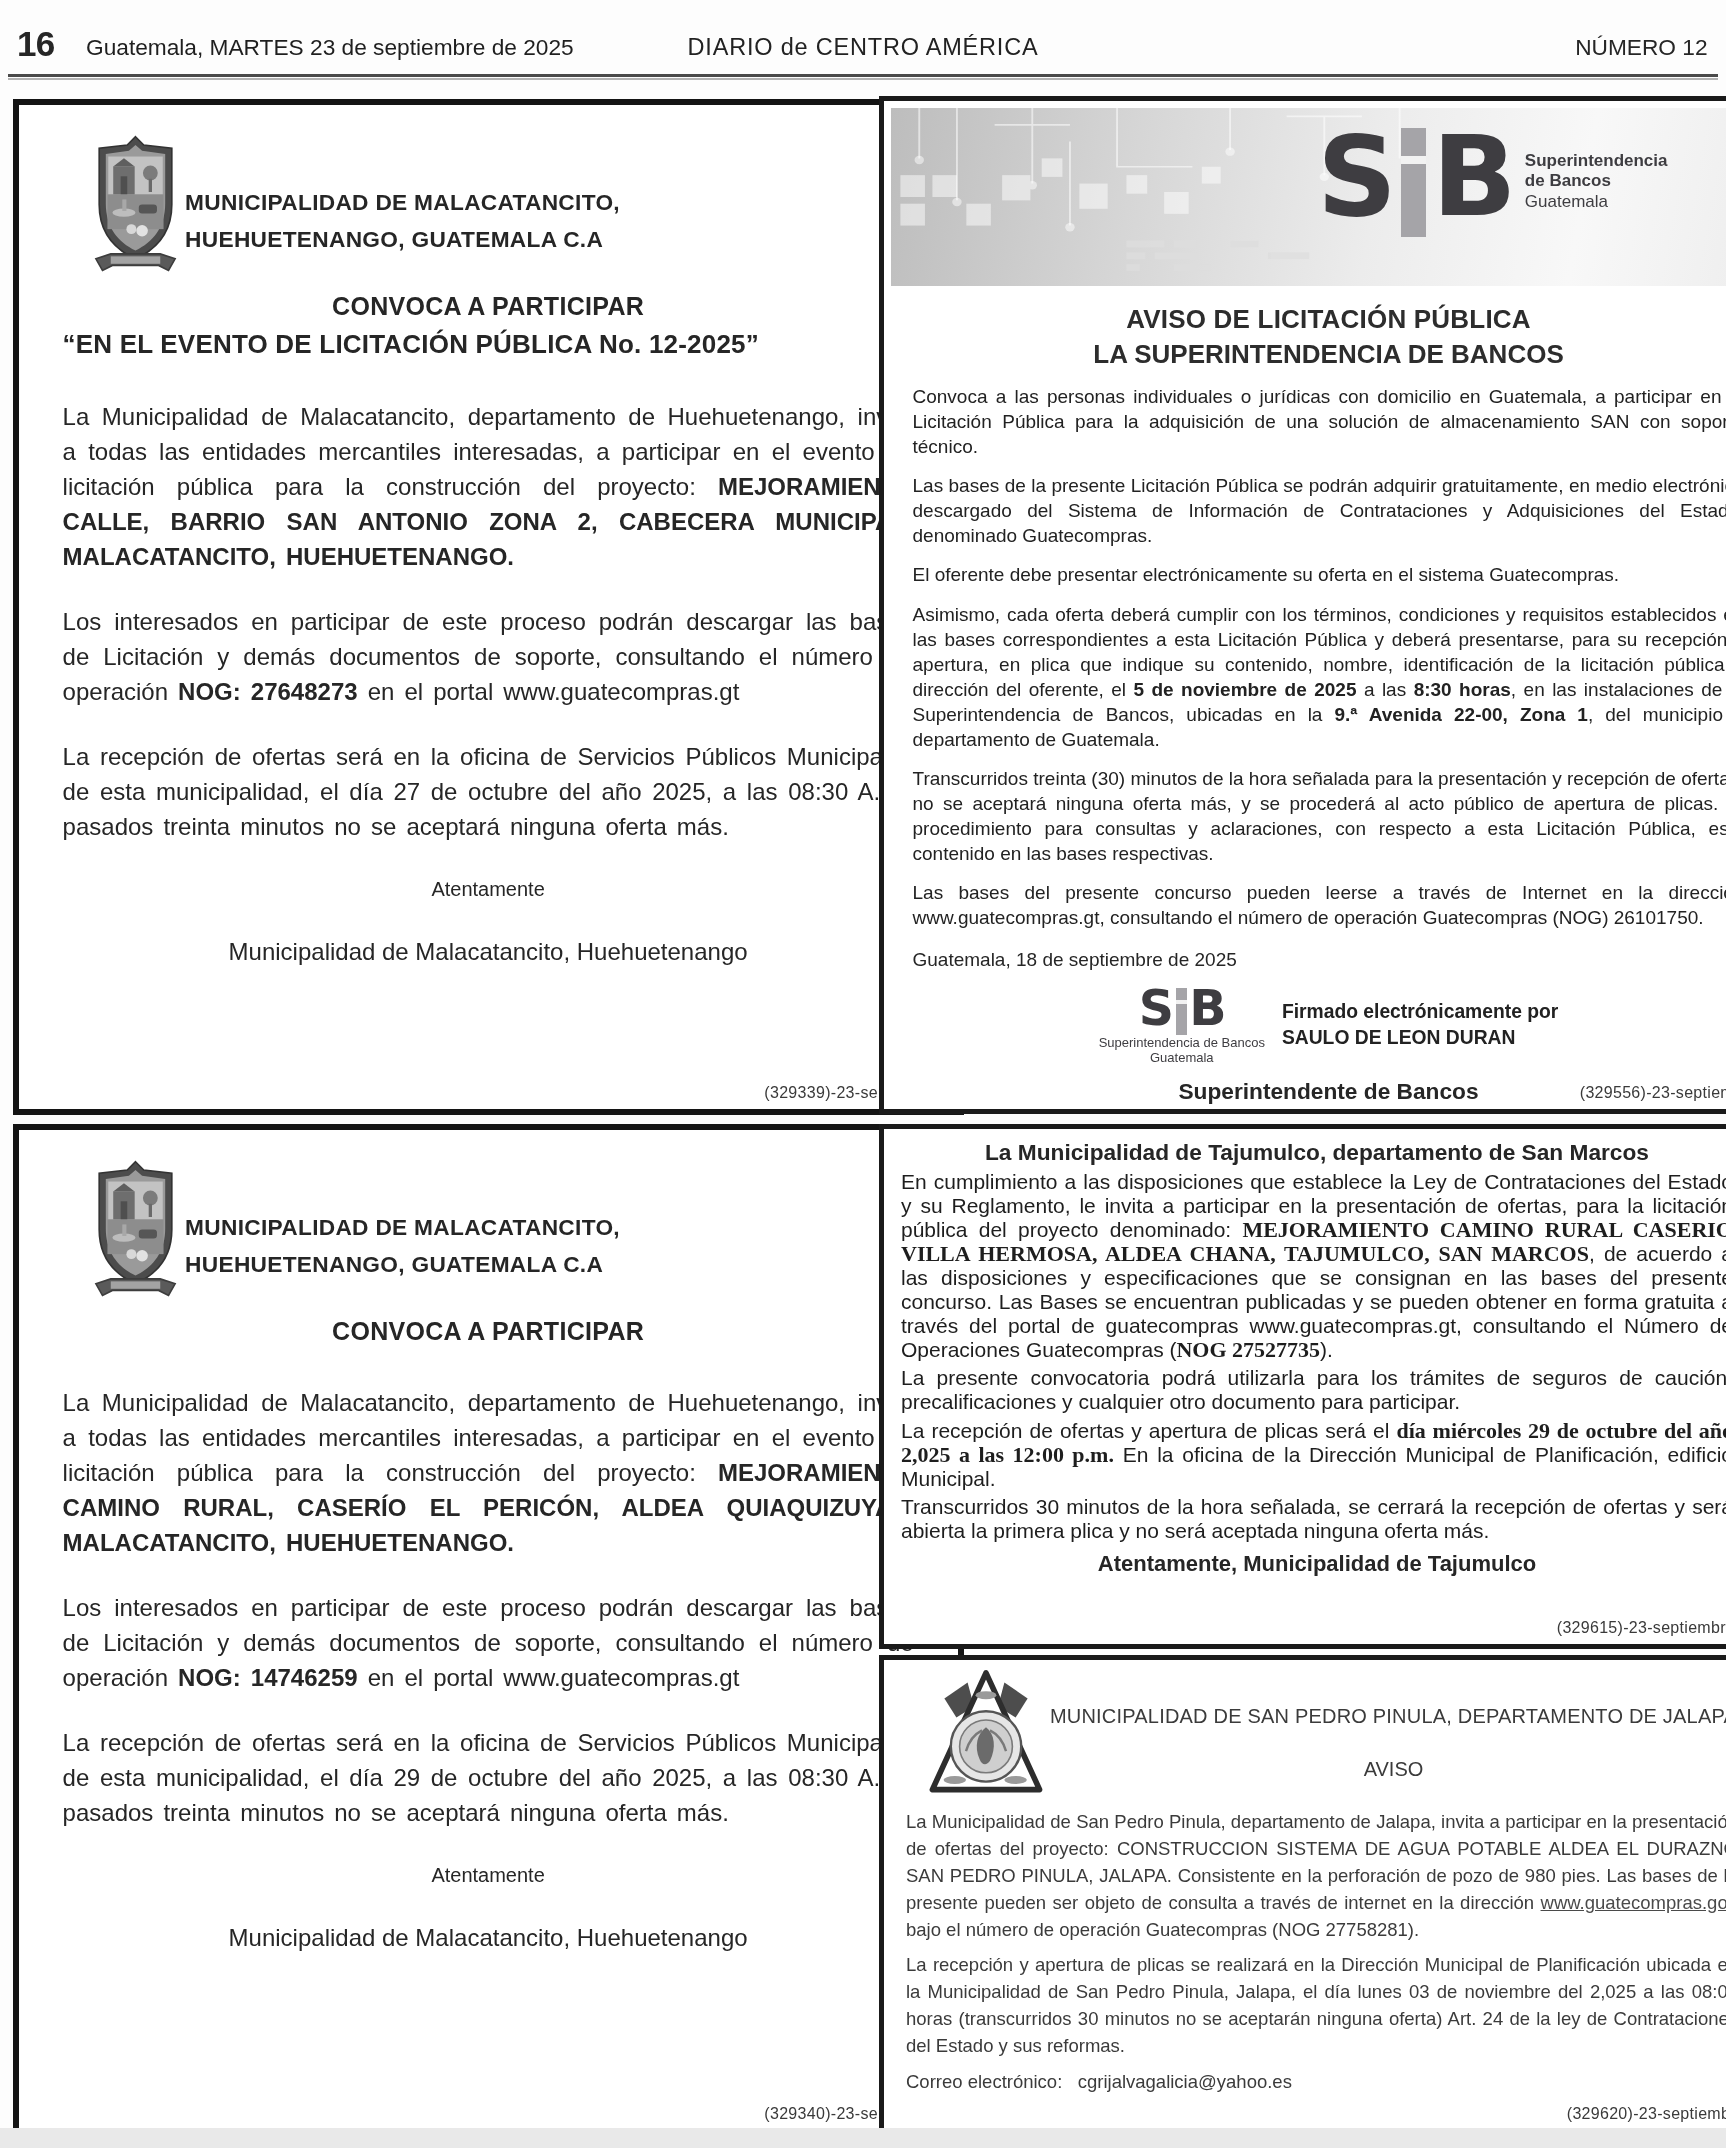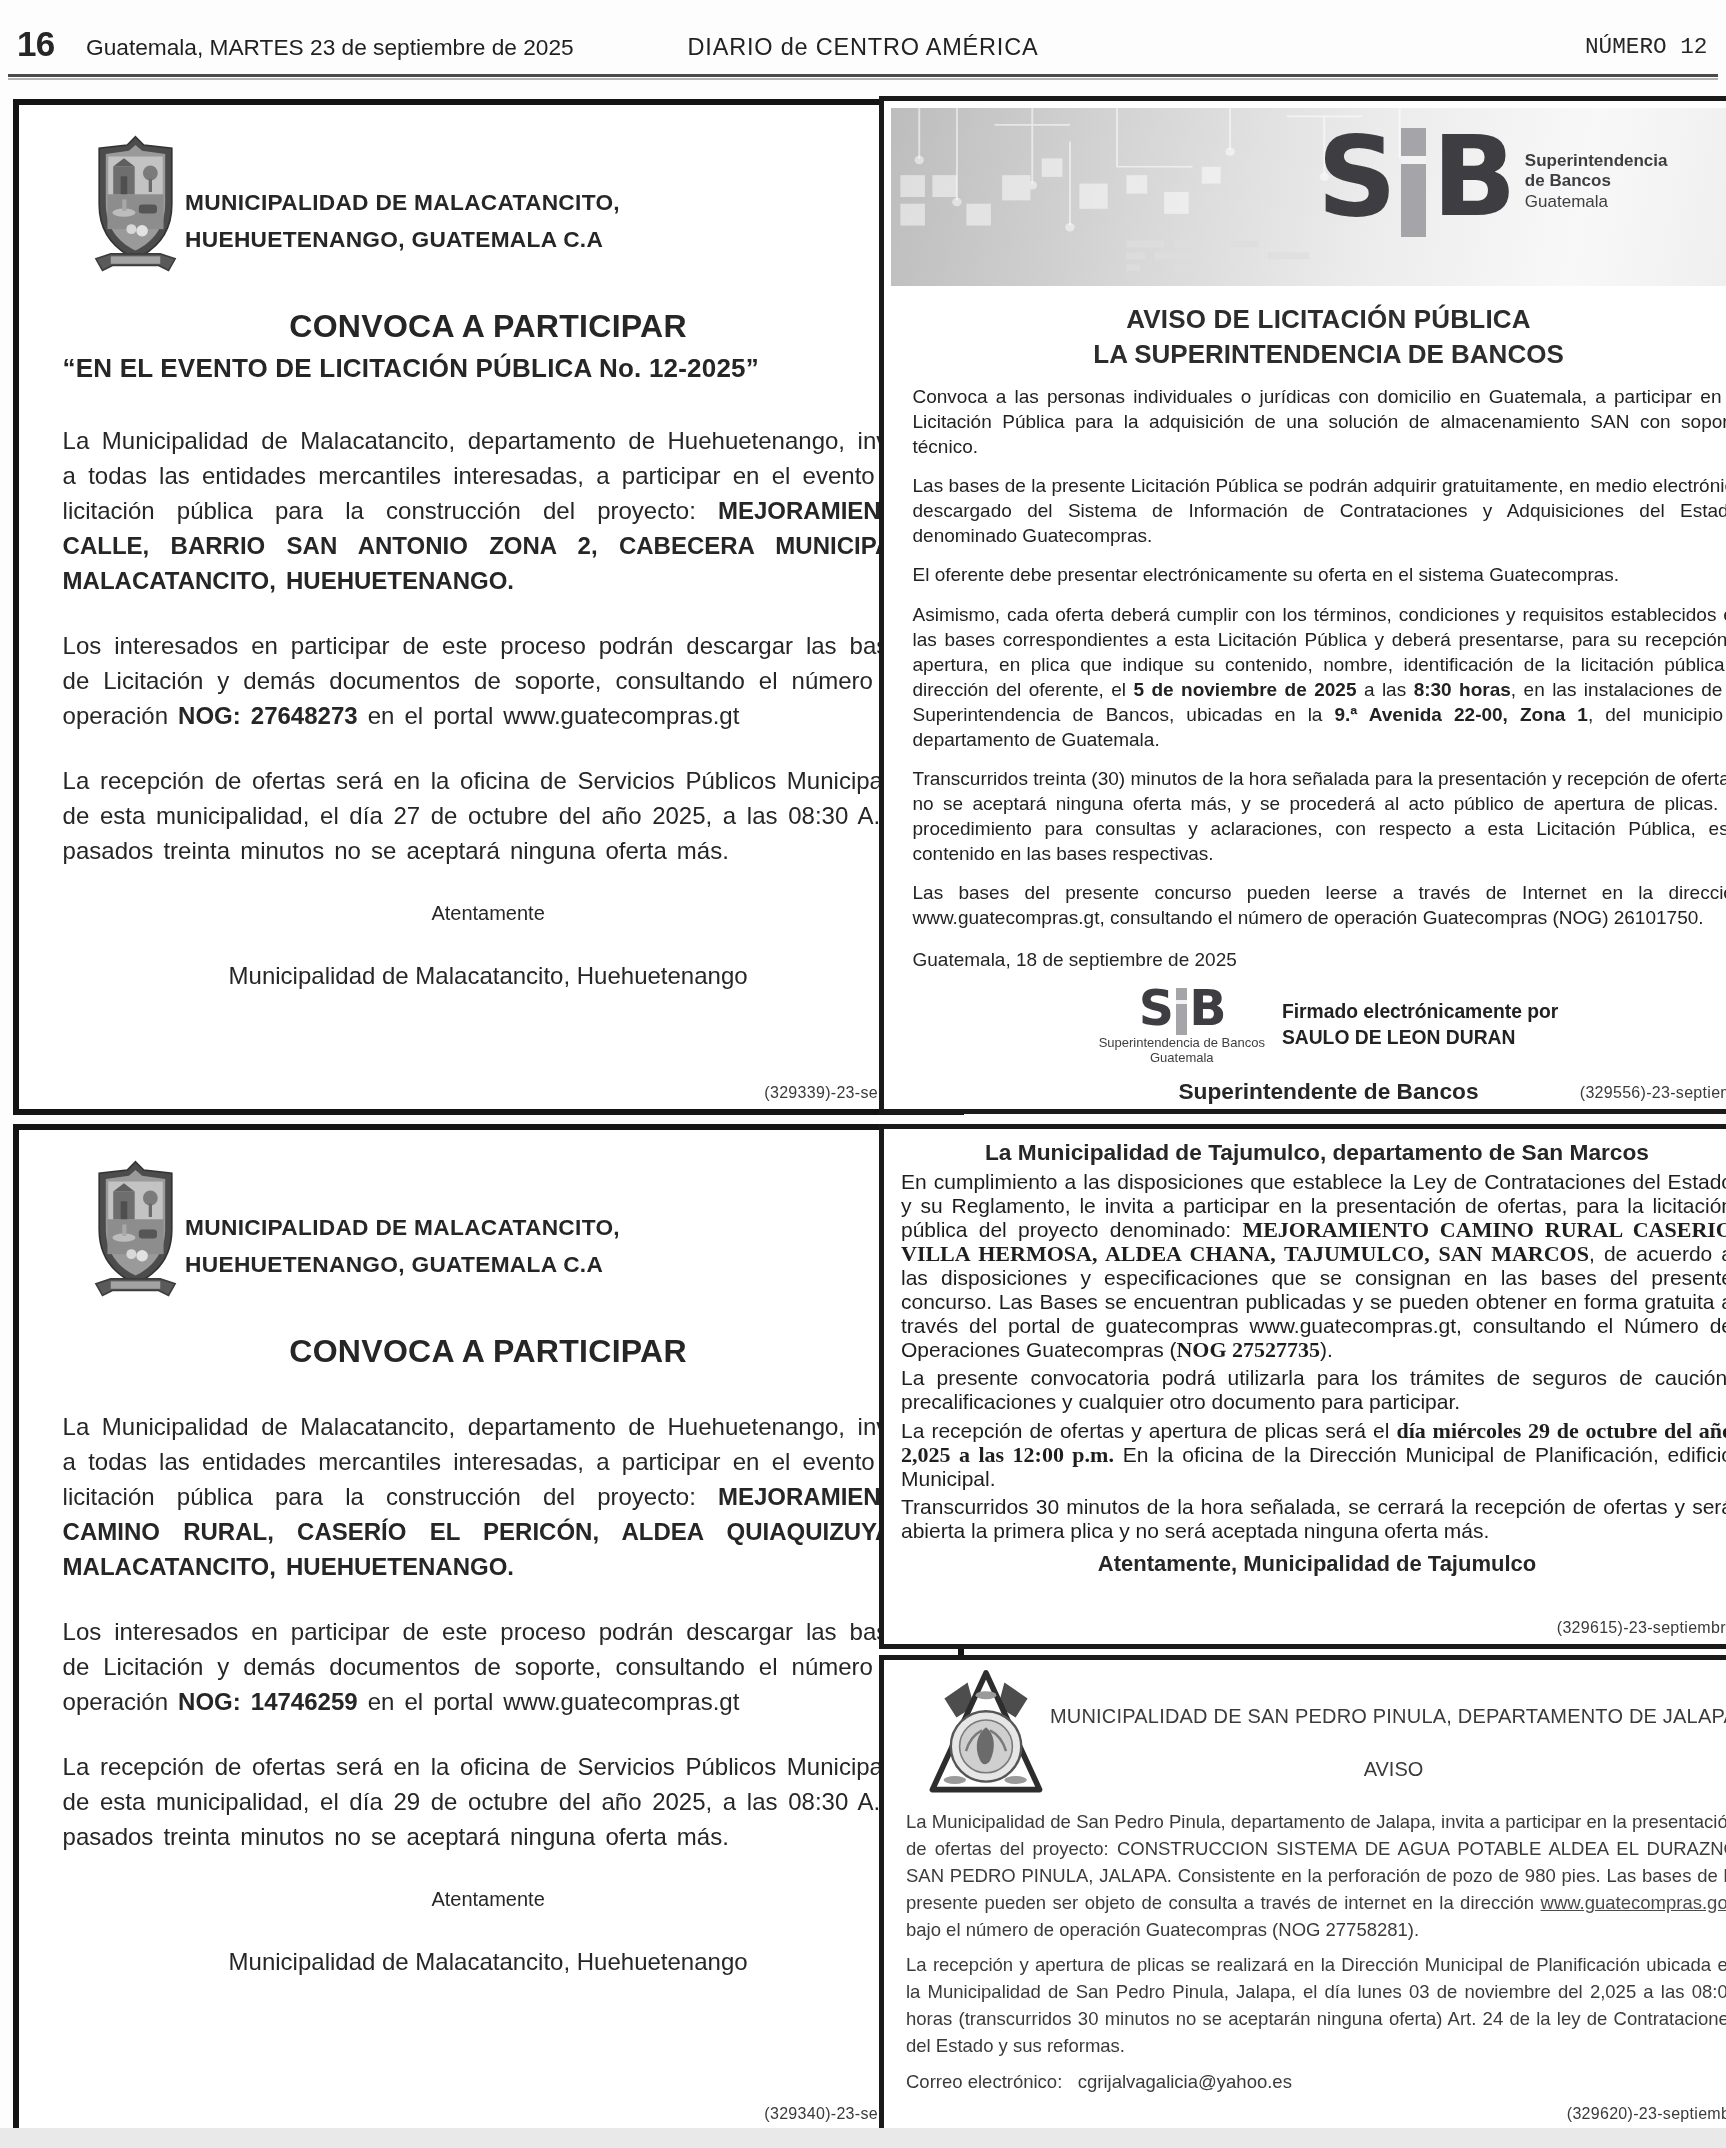--- a/index.html
+++ b/index.html
@@ -2,32 +2,32 @@
 <html style="font-size:13.4px"><head>
 <meta charset="utf-8">
 <style>
   html,body{margin:0;padding:0;background:#e9e9e9;}
   .page{position:relative;width:1726px;height:2128px;background:#fdfdfd;margin:0 auto;overflow:hidden;
         font-family:"Liberation Sans",sans-serif;color:#262626;}
   
   .hdr-pageno{position:absolute;left:17px;top:23.5px;font-size:35px;font-weight:bold;letter-spacing:-0.8px;}
   .hdr-date{position:absolute;left:86px;top:34px;font-size:22.7px;color:#1f1f1f;}
   .hdr-title{position:absolute;left:0;right:0;top:34px;text-align:center;font-size:23.5px;letter-spacing:0.8px;color:#222;}
-  .hdr-issue{position:absolute;right:18.5px;top:34px;font-size:22.7px;font-family:Liberation Mono, monospace;}
+  .hdr-issue{position:absolute;right:18.5px;top:34px;font-size:22.7px;}
   .hdr-rule1{position:absolute;left:8.4px;right:8.4px;top:74px;height:2.5px;background:#4a4a4a;}
   .hdr-rule2{position:absolute;left:8.4px;right:8.4px;top:78px;height:1.7px;background:#b3b3b3;}
   
   .nbox{position:absolute;background:#fff;overflow:hidden;}
   .box-footer{position:absolute;right:15px;bottom:6.7px;font-size:16px;color:#3a3a3a;letter-spacing:0.3px;}
   
   .mbox{border:6.7px solid #141414;padding:0 44px;}
   .m-head{display:flex;align-items:flex-start;margin-top:27px;}
   .m-shield{width:99px;height:153px;margin-left:23.5px;flex:none;}
   .m-title{flex:1;text-align:left;font-weight:bold;font-size:22.7px;line-height:1.65;padding-top:52px;letter-spacing:0.3px;}
-  .m-convoca{text-align:center;font-weight:bold;font-size:32px;margin-top:23px;letter-spacing:0.3px;}
+  .m-convoca{text-align:center;font-weight:bold;font-size:25px;margin-top:7px;letter-spacing:0.3px;}
   .m-evento{text-align:left;font-weight:bold;font-size:26px;margin-top:8.4px;letter-spacing:0.2px;}
   .m-body{font-size:24px;line-height:35px;text-align:justify;word-spacing:3.4px;margin-top:30px;}
   .m-body.first{margin-top:39px;}
   .m-atent{text-align:center;font-size:20px;margin-top:34px;}
   .m-sign{text-align:center;font-size:24px;margin-top:37px;}
   .b{font-weight:bold;}
   
   .sibbox{border:5.9px solid #1a1a1a;padding:0 28.5px;}
   .sib-banner{position:relative;height:178px;margin:6.7px -22px 0 -22px;
       background:linear-gradient(100deg,#bdbdbd 0%,#d6d6d6 28%,#ececec 55%,#f8f8f8 78%,#ededed 100%);}

